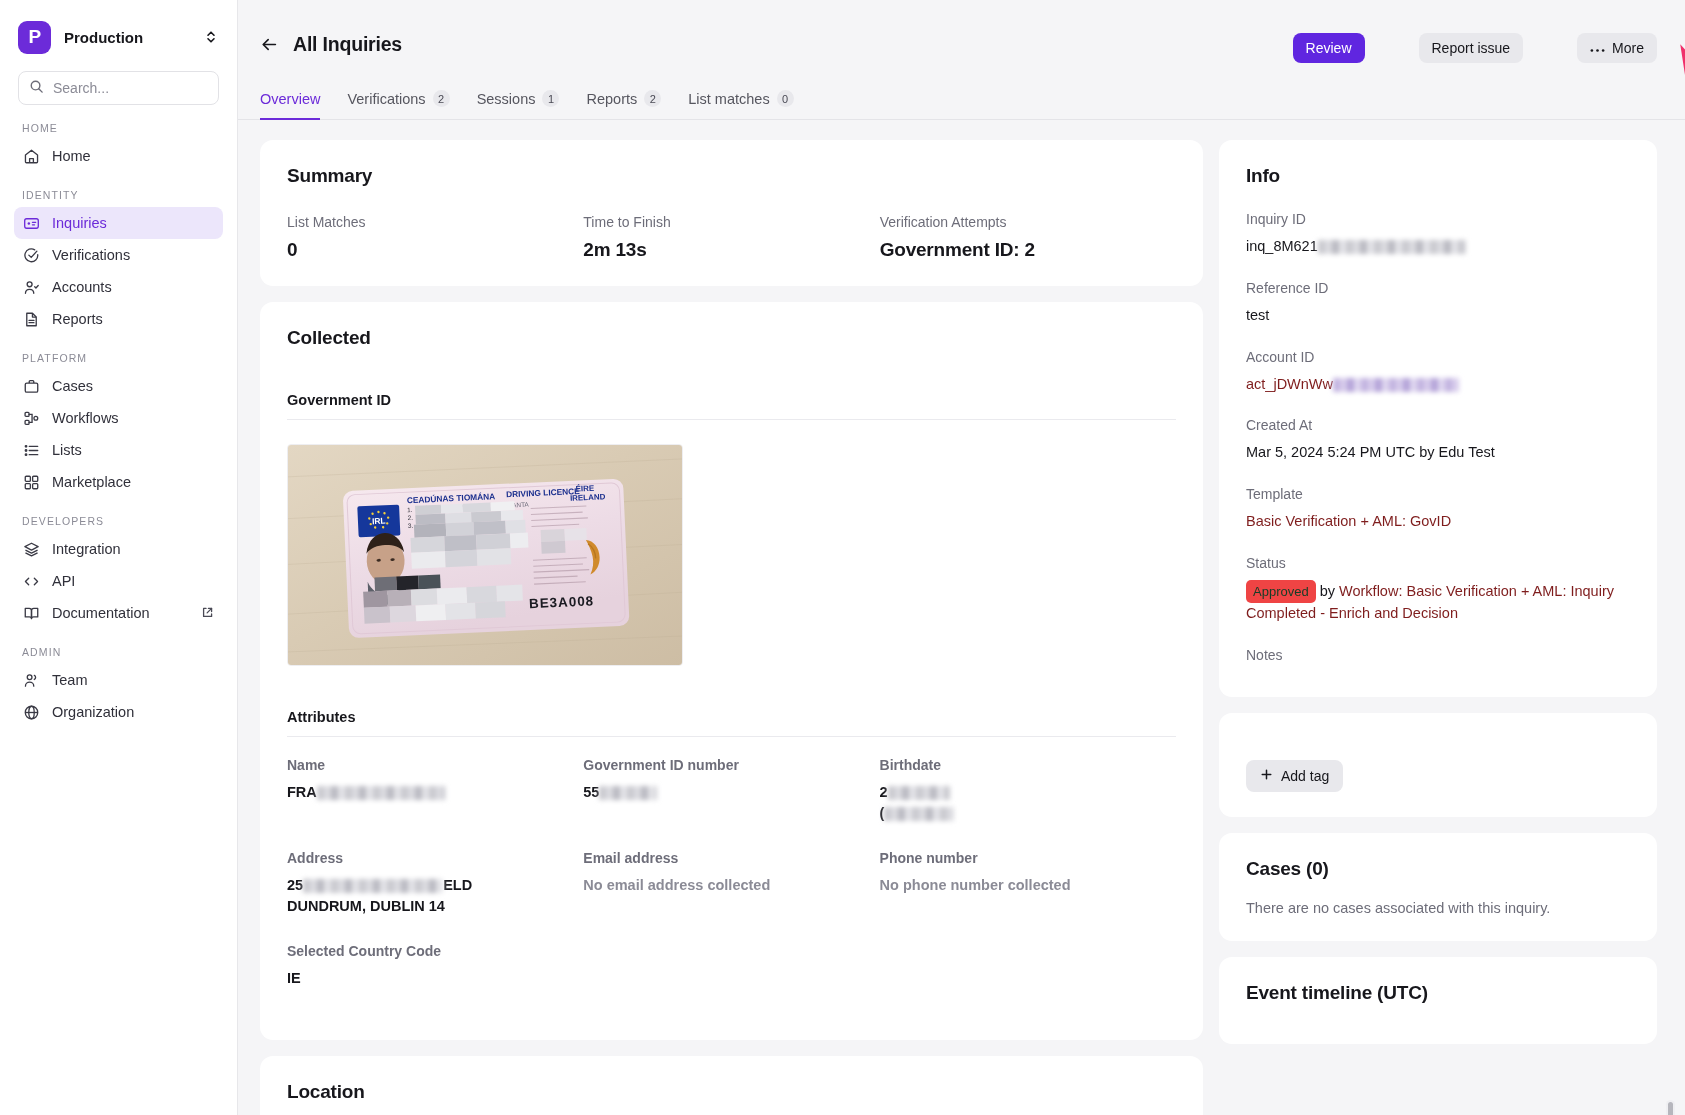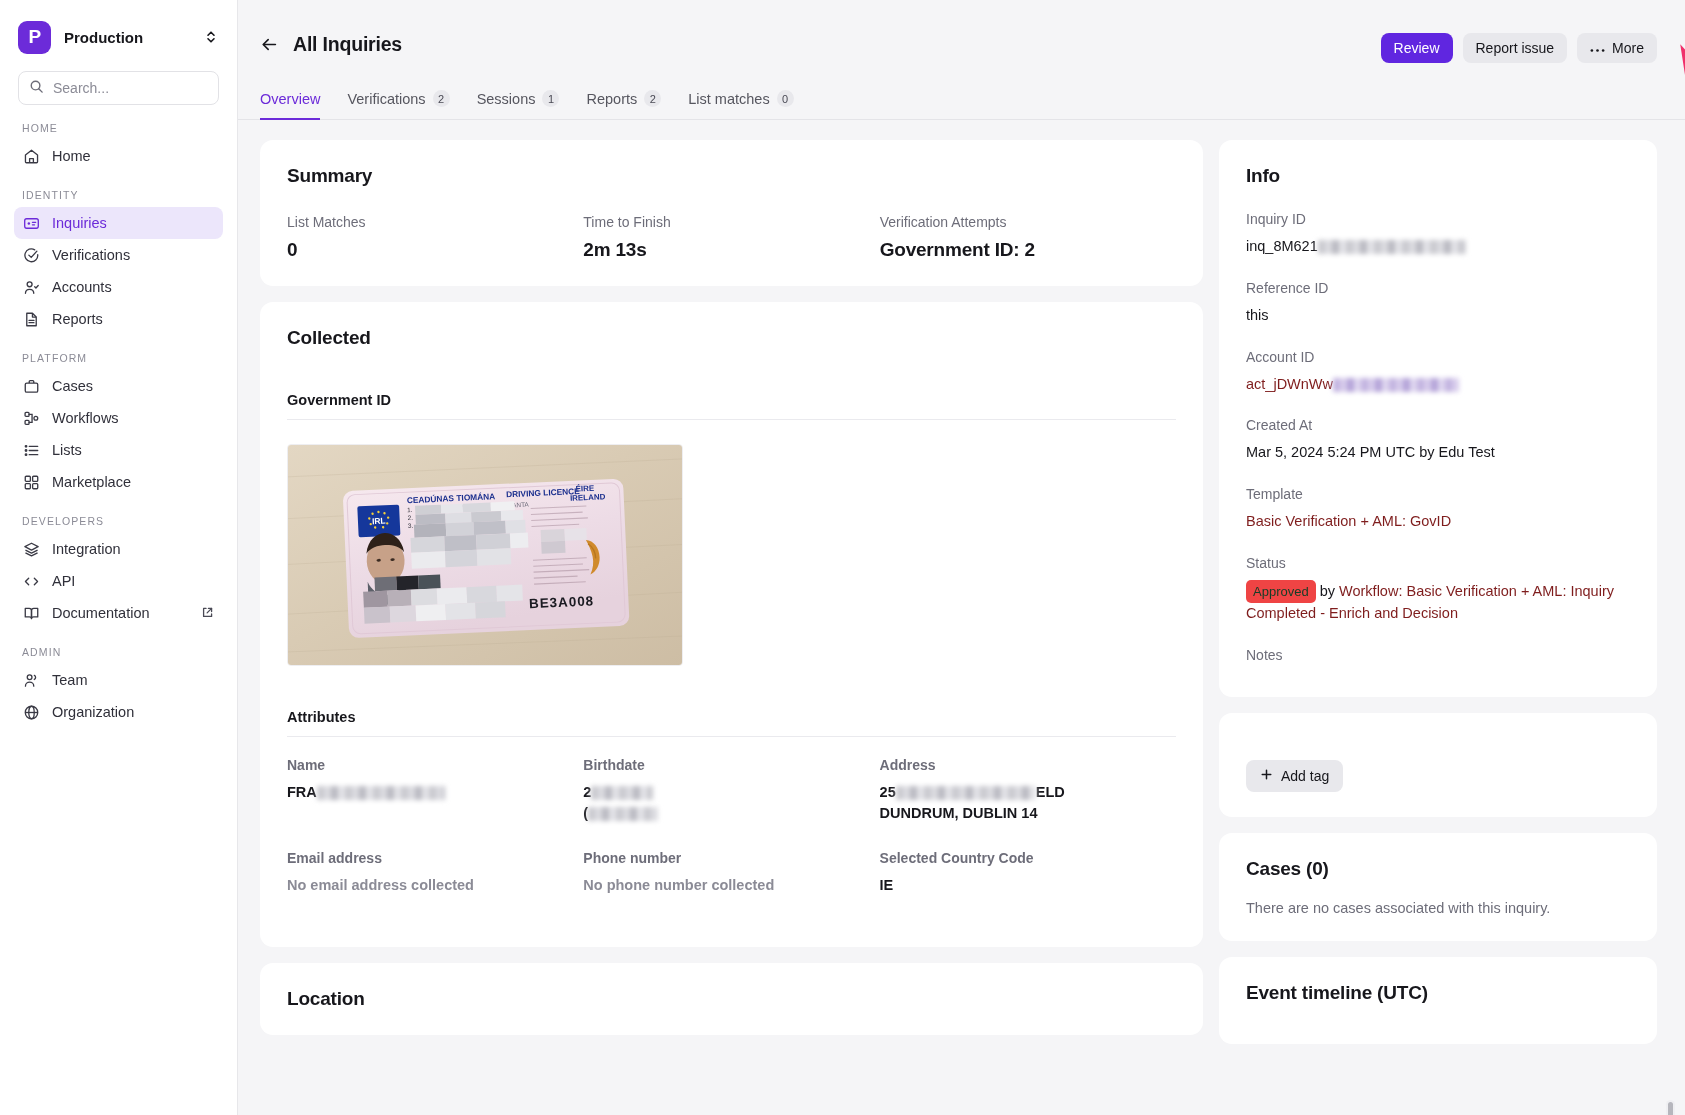--- a/index.html
+++ b/index.html
@@ -59,21 +59,21 @@
   
   .main { flex: 1; height: 1115px; position: relative; overflow: hidden; }
   .topbar { height: 78px; display: flex; align-items: flex-start; padding: 33px 28px 0 22px; }
   .back-title { display: flex; align-items: center; gap: 14px; }
   .back-arrow { width: 19px; height: 19px; color: #17171c; cursor: pointer; }
   .page-title { font-size: 19.5px; font-weight: 700; color: #17171c; letter-spacing: -0.2px; }
   .top-actions { margin-left: auto; display: flex; gap: 10px; }
   .btn {
     height: 30px; padding: 0 13px; border-radius: 8px; border: 0;
     font-size: 14px; font-family: "Liberation Sans", sans-serif;
-    display: flex; align-items: center; gap: 7px; cursor: pointer;
+    display: flex; align-items: center; gap: 7px; cursor: pointer; margin-left: 44px;
   }
   .btn-primary { background: #6026e0; color: #fff; }
   .btn-secondary { background: #e8e8ec; color: #17171c; }
 
   .tabs {
     display: flex; gap: 27px; padding: 0 28px 0 22px;
     border-bottom: 1px solid #e4e4e8; margin-top: 12px; position: relative;
   }
   .tab {
     display: flex; align-items: center; gap: 7px;
@@ -518,20 +518,26 @@
 
           <div class="attr-grid">
 
             <div class="attr-cell">
               <div class="attr-label">Name</div>
               <div class="attr-value">
                 <span>FRA</span><span class="redact" style="width:128px"></span>
               </div>
             </div>
 
+            <div class="attr-cell">
+              <div class="attr-label">Government ID number</div>
+              <div class="attr-value">
+                <span>55</span><span class="redact" style="width:58px"></span>
+              </div>
+            </div>
 
             <div class="attr-cell">
               <div class="attr-label">Birthdate</div>
               <div class="attr-value">
                 <span>2</span><span class="redact" style="width:62px"></span><br>
                 <span>(</span><span class="redact" style="width:70px"></span>
               </div>
             </div>
 
             <div class="attr-cell">
@@ -572,21 +578,21 @@
 
           <div class="info-row">
             <div class="info-label">Inquiry ID</div>
             <div class="info-value">
               <span>inq_8M621</span><span class="redact" style="width:148px"></span>
             </div>
           </div>
 
           <div class="info-row">
             <div class="info-label">Reference ID</div>
-            <div class="info-value">this</div>
+            <div class="info-value">test</div>
           </div>
 
           <div class="info-row">
             <div class="info-label">Account ID</div>
             <div class="info-value link">
               <span>act_jDWnWw</span><span class="redact" style="width:126px;background:repeating-linear-gradient(90deg,#c2b3e0 0 7px,#d8cdec 7px 14px,#b3a2d8 14px 21px,#e0d8f0 21px 28px)"></span>
             </div>
           </div>
 
           <div class="info-row">

